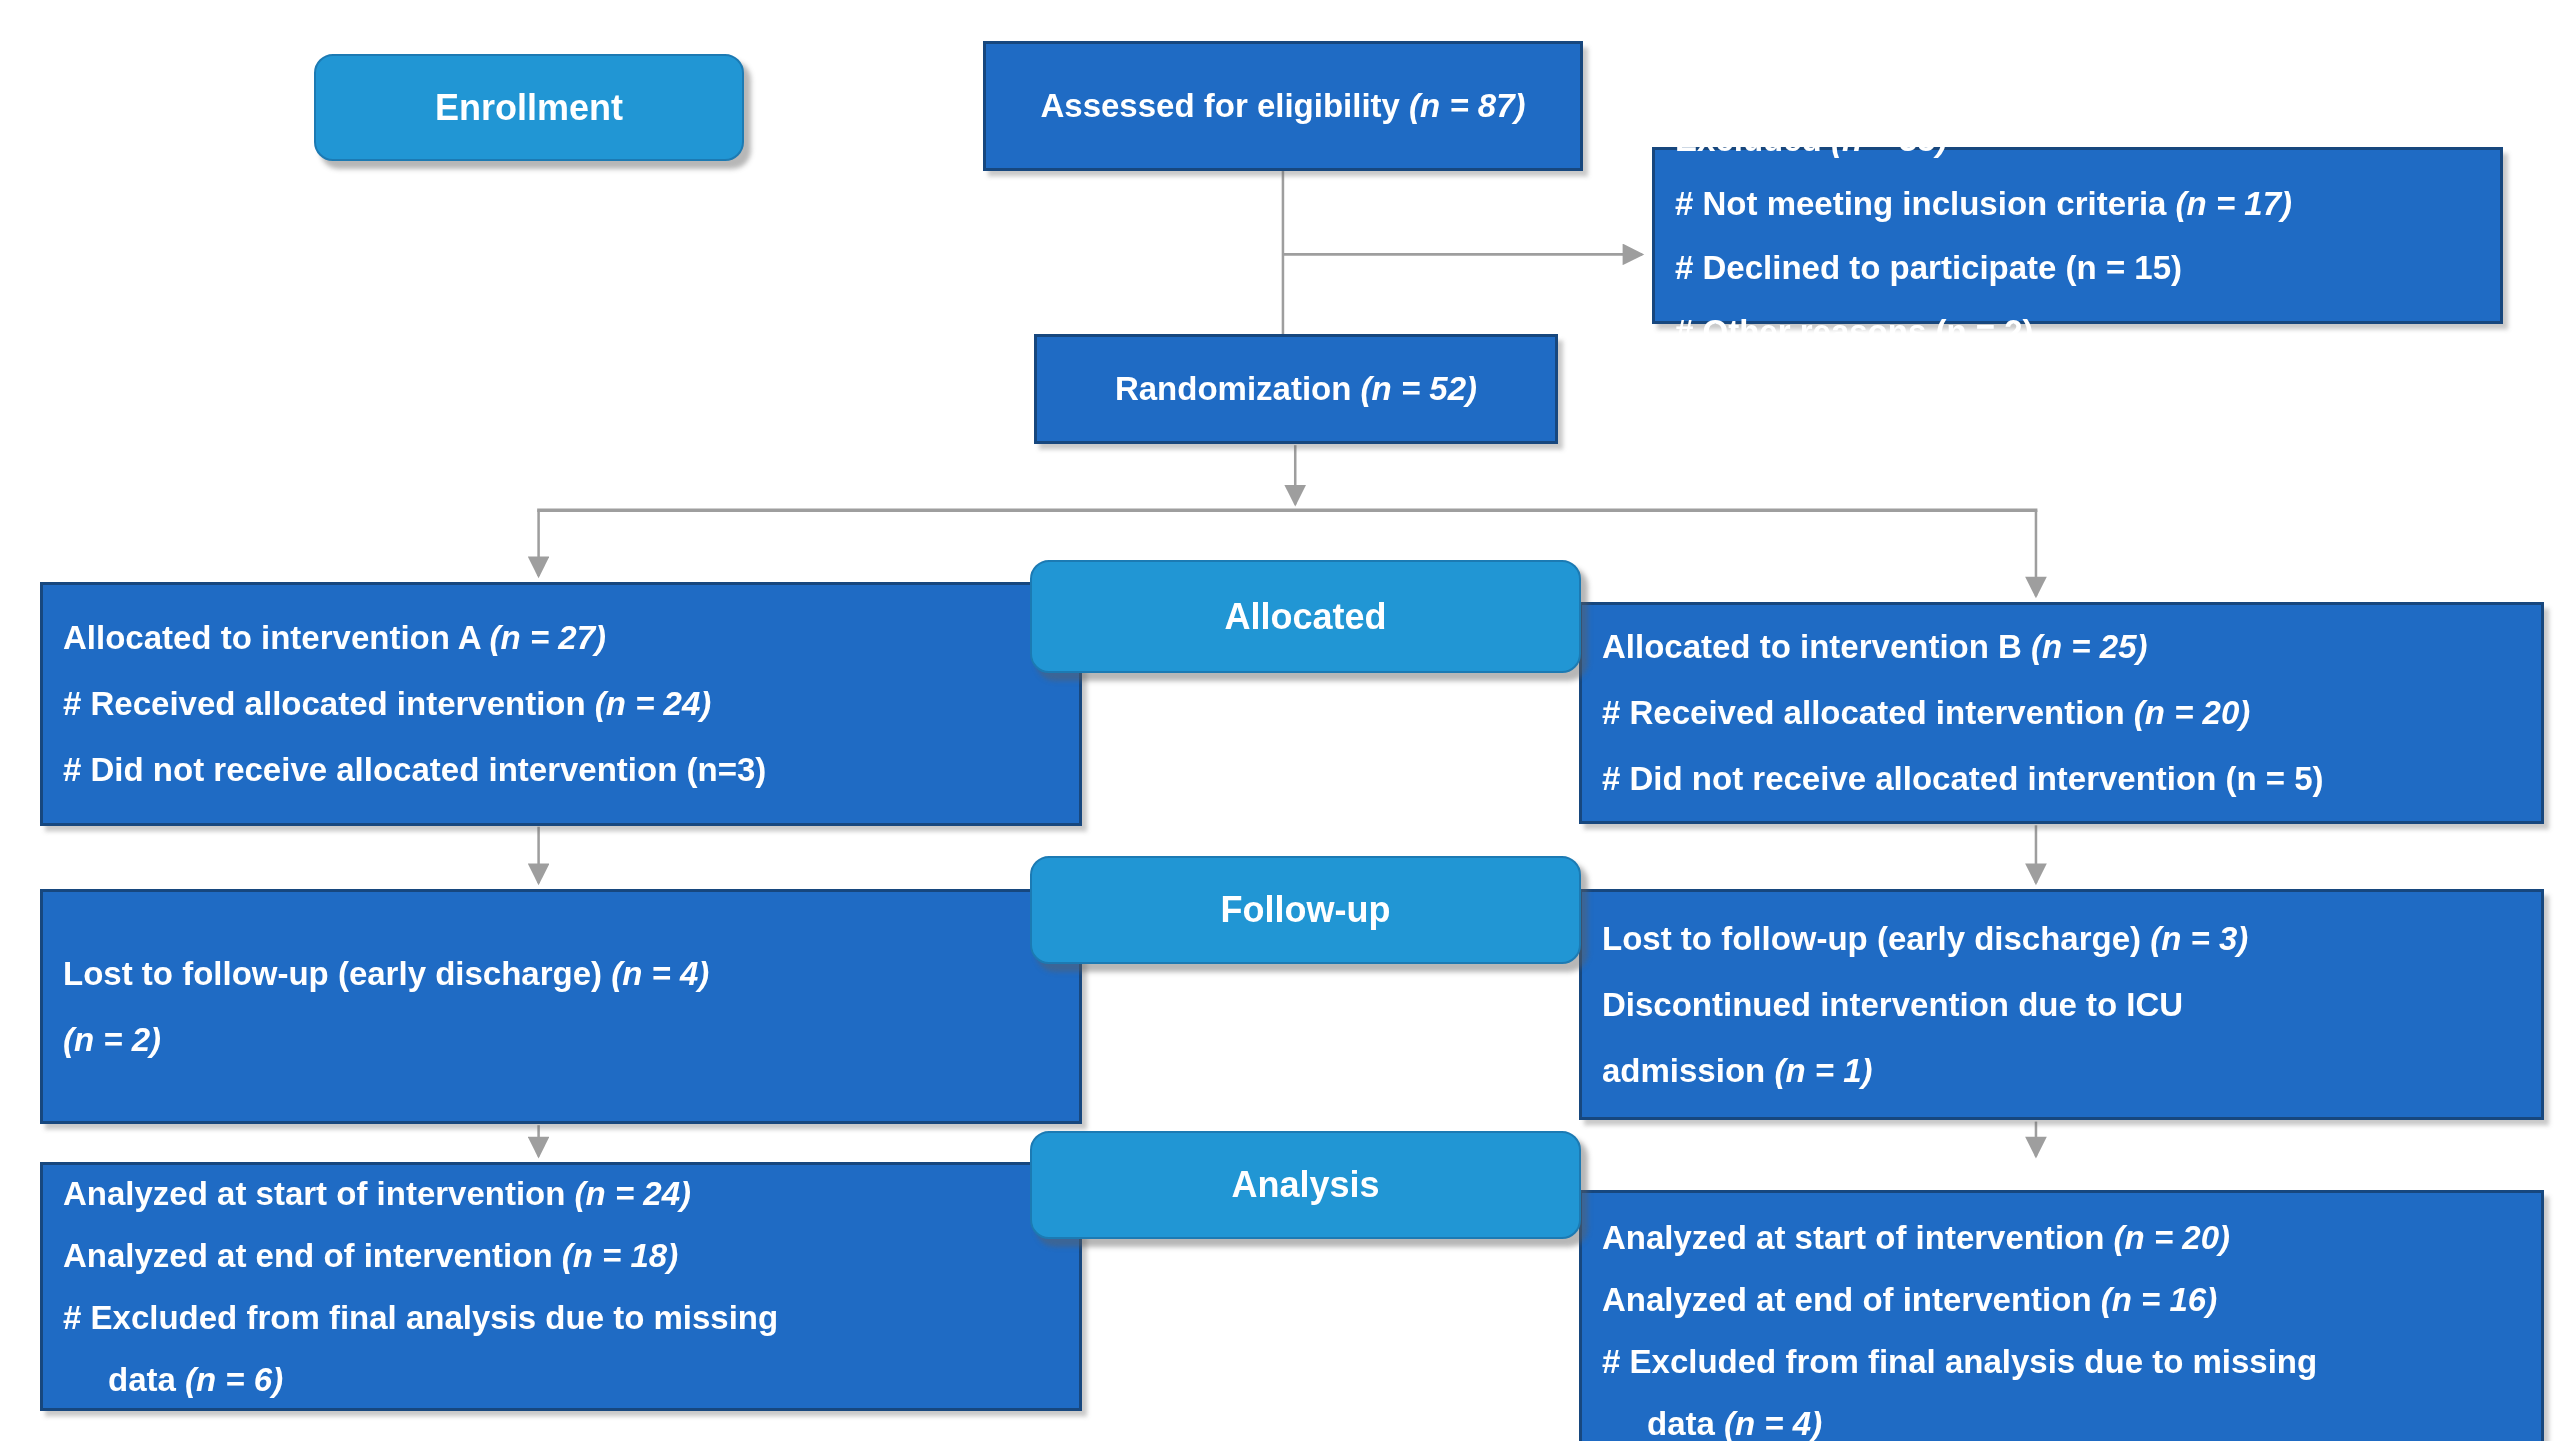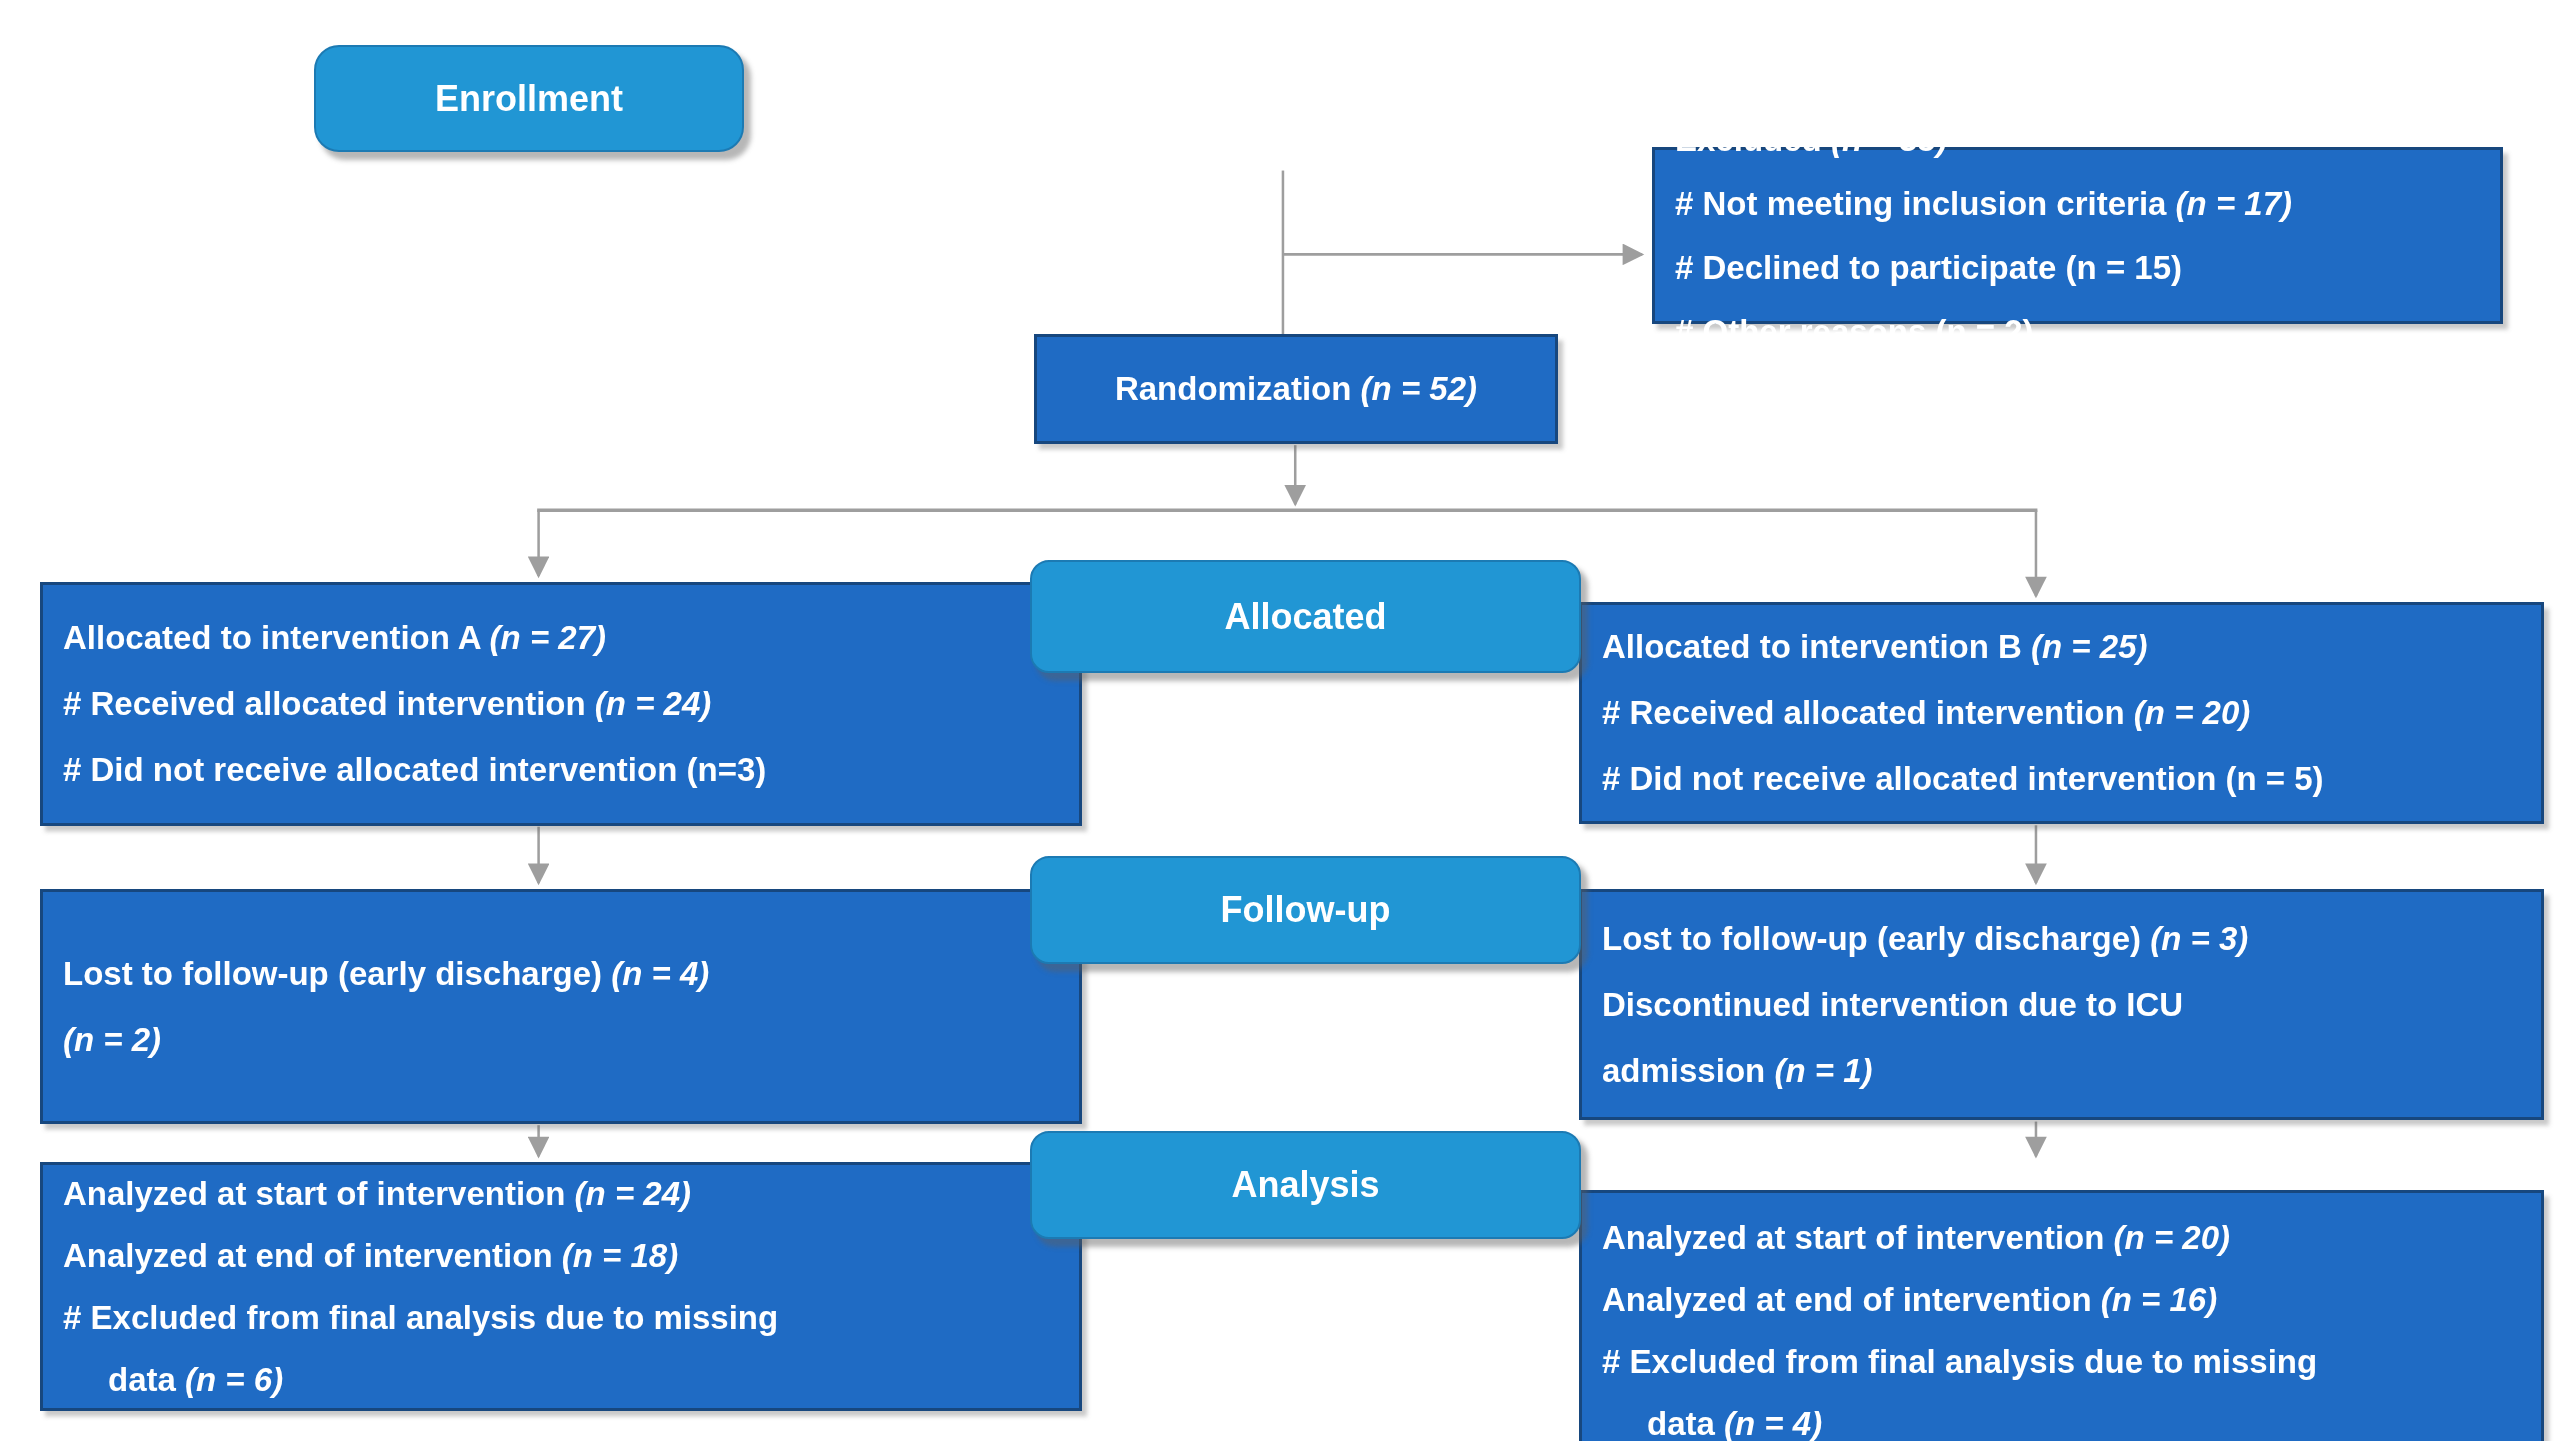--- a/index.html
+++ b/index.html
@@ -34,21 +34,21 @@
     position:absolute;z-index:5;box-sizing:border-box;
     background:var(--stage-fill,#2196d4);
     border:2.2px solid var(--stage-border,#1c7ab3);
     border-radius:19px;
     color:var(--stage-text,#ffffff);
     font-weight:bold;font-size:36px;
     display:flex;align-items:center;justify-content:center;
     box-shadow:6.5px 7.2px 5.8px rgba(95,95,95,0.45);
   }
 
-  #stage-enrollment{left:314px;top:45px;width:430px;height:107px;border-radius:25px;}
+  #stage-enrollment{left:314px;top:54px;width:430px;height:107px;}
   #stage-allocation{left:1030px;top:560px;width:551px;height:113px;}
   #stage-followup{left:1030px;top:856px;width:551px;height:108px;}
   #stage-analysis{left:1030px;top:1131px;width:551px;height:108px;}
 
   #box-assessed{left:983px;top:41px;width:600px;height:130px;}
   #box-excluded{left:1652px;top:147px;width:851px;height:177px;line-height:64px;}
   #box-randomization{left:1034px;top:334px;width:524px;height:110px;}
   #box-alloc-a{left:40px;top:582px;width:1042px;height:244px;}
   #box-alloc-b{left:1579px;top:602px;width:965px;height:222px;}
   #box-follow-a{left:40px;top:889px;width:1042px;height:235px;justify-content:center;}
@@ -84,20 +84,23 @@
 
     <line class="conn" x1="745" y1="1557" x2="745" y2="1600" marker-end="url(#arrow)"></line>
     <line class="conn" x1="2817" y1="1552" x2="2817" y2="1600" marker-end="url(#arrow)"></line>
   </svg>
 
   <div class="stage" id="stage-enrollment">Enrollment</div>
   <div class="stage" id="stage-allocation">Allocated</div>
   <div class="stage" id="stage-followup">Follow-up</div>
   <div class="stage" id="stage-analysis">Analysis</div>
 
+  <div class="box center" id="box-assessed">
+      <div class="line"><span>Assessed for eligibility </span><span class="i">(n = 87)</span></div>
+    </div>
   <div class="box" id="box-excluded">
       <div class="line"><span>Excluded </span><span class="i">(n = 35)</span></div>
       <div class="line"><span># Not meeting inclusion criteria </span><span class="i">(n = 17)</span></div>
       <div class="line"><span># Declined to participate (n = 15)</span></div>
       <div class="line"><span># Other reasons (n = 2)</span></div>
     </div>
   <div class="box center" id="box-randomization">
       <div class="line"><span>Randomization </span><span class="i">(n = 52)</span></div>
     </div>
   <div class="box" id="box-alloc-a">

